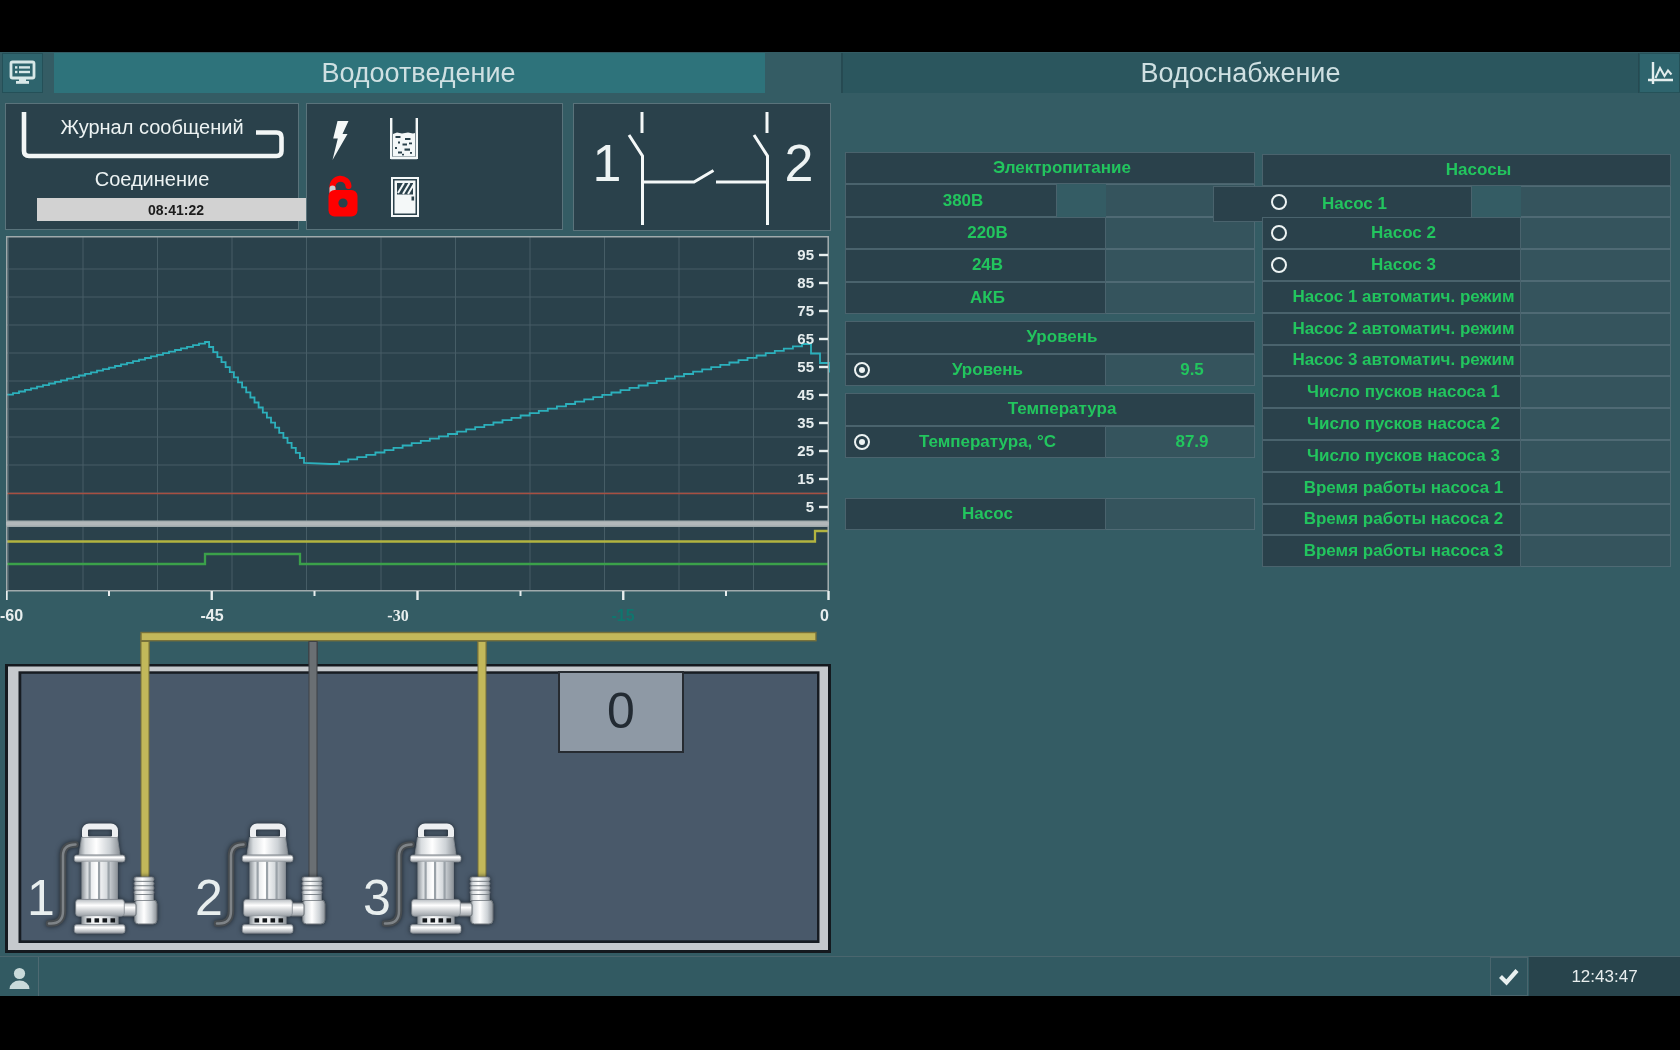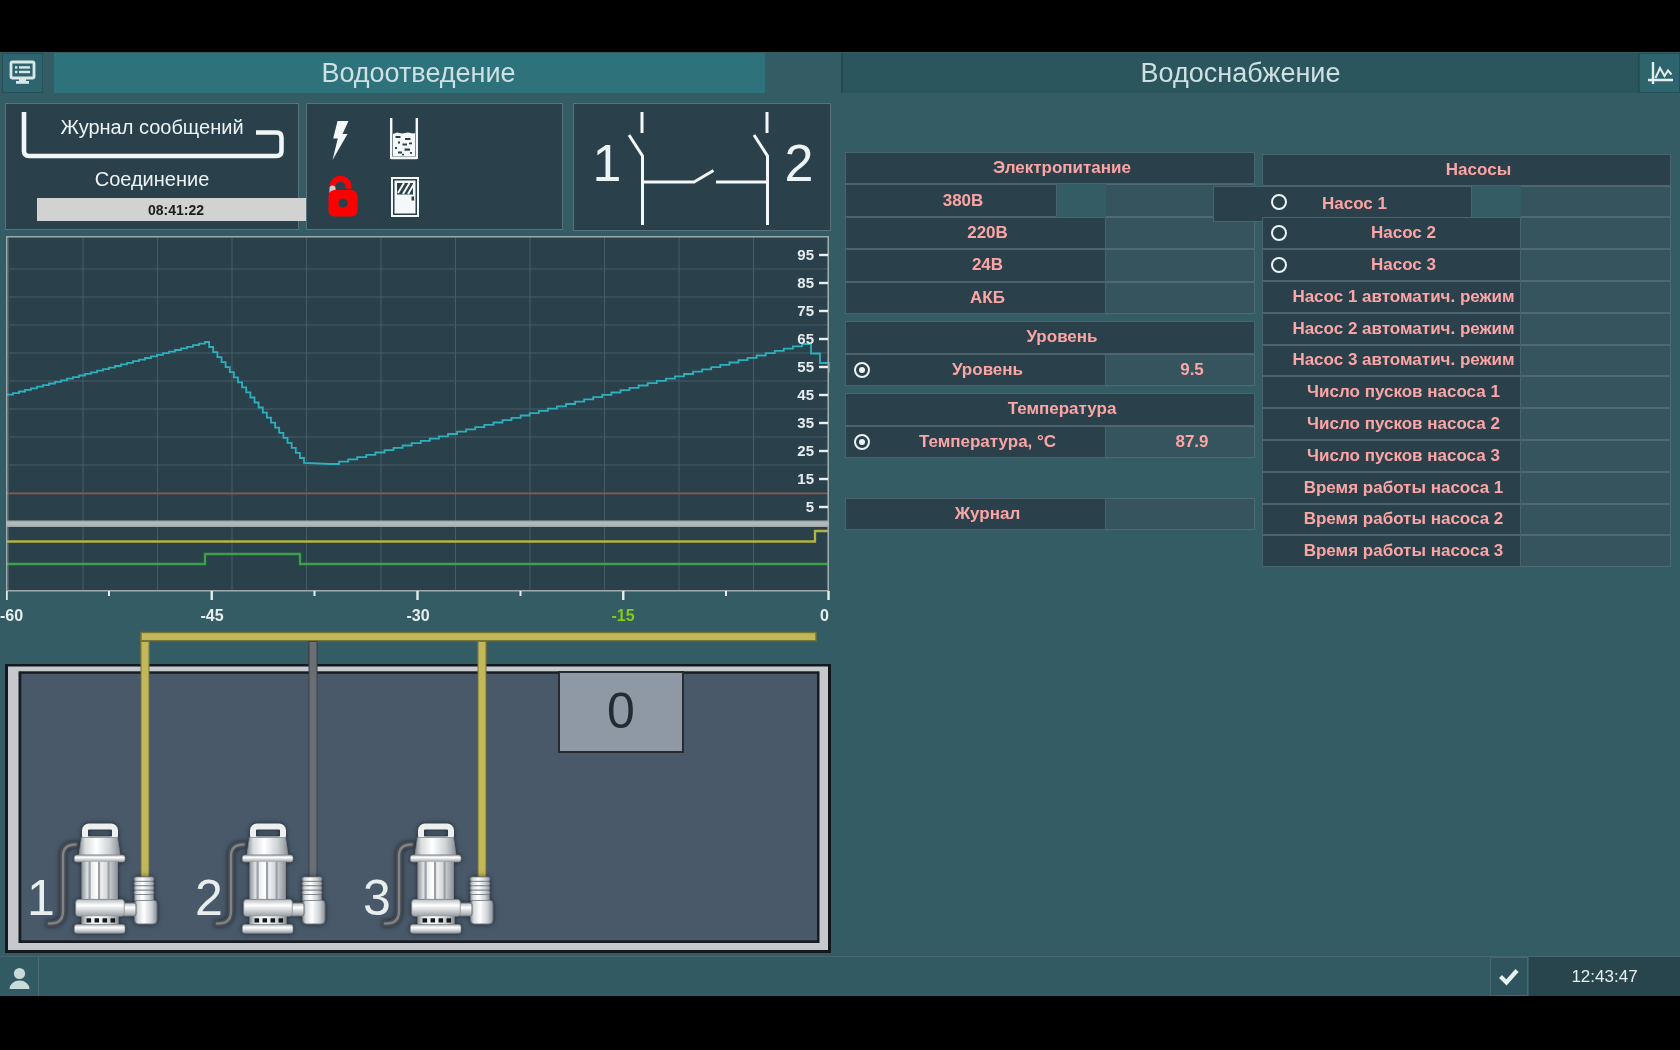--- a/index.html
+++ b/index.html
@@ -4,21 +4,21 @@
 <style>
   html,body{margin:0;padding:0;background:#000;}
   #page{text-shadow:none;position:relative;width:1680px;height:1050px;background:#000;overflow:hidden;
         font-family:"Liberation Sans",sans-serif;}
   #main{position:absolute;left:0;top:52px;width:1680px;height:944px;background:#345C64;}
   .abs{position:absolute;}
   .panel{position:absolute;background:#2A414B;border:1px solid #5A737B;box-sizing:border-box;}
   .tab{position:absolute;top:53px;height:40px;box-sizing:border-box;
        display:flex;align-items:center;justify-content:center;
        color:#CFE0E2;font-size:27px;}
-  .lbl{color:#fca5a5;font-weight:bold;font-size:17px;display:flex;align-items:center;justify-content:center;box-sizing:border-box;padding-left:24px;}
+  .lbl{color:#22c55e;font-weight:bold;font-size:17px;display:flex;align-items:center;justify-content:center;box-sizing:border-box;padding-left:24px;}
 </style>
 </head>
 <body>
 <div id="page">
  <div id="main"></div>
 
  <div class="abs" style="left:2px;top:53px;width:41px;height:40px;background:#2E646D;border:1px solid #245058;box-sizing:border-box;">
    <svg width="39" height="38" viewBox="0 0 39 38">
      <rect x="8" y="8" width="23" height="16" rx="1.5" fill="none" stroke="#D8E8E8" stroke-width="2.8"></rect>
      <rect x="12" y="12.2" width="2.4" height="2.4" fill="#D8E8E8"></rect>
@@ -122,21 +122,21 @@
     <div class="lbl abs" style="left:1106px;top:353.5px;width:149px;height:32.5px;background:#35545D;border:1px solid rgba(96,122,131,0.60);border-left:none;">9.5</div>
     <div class="abs" style="left:854px;top:361.75px;width:16px;height:16px;border-radius:50%;border:2px solid #EDF3F3;box-sizing:border-box;">
       <div style="position:absolute;left:3px;top:3px;width:6px;height:6px;border-radius:50%;background:#EDF3F3;"></div>
     </div>
  <div class="lbl abs" style="left:845px;top:393px;width:410px;height:32.5px;background:#2A414B;border:1px solid rgba(96,122,131,0.60);">Температура</div>
  <div class="lbl abs" style="left:845px;top:425.5px;width:261px;height:32.5px;background:#2A414B;border:1px solid rgba(96,122,131,0.60);">Температура, °C</div>
     <div class="lbl abs" style="left:1106px;top:425.5px;width:149px;height:32.5px;background:#35545D;border:1px solid rgba(96,122,131,0.60);border-left:none;">87.9</div>
     <div class="abs" style="left:854px;top:433.75px;width:16px;height:16px;border-radius:50%;border:2px solid #EDF3F3;box-sizing:border-box;">
       <div style="position:absolute;left:3px;top:3px;width:6px;height:6px;border-radius:50%;background:#EDF3F3;"></div>
     </div>
- <div class="lbl abs" style="left:845px;top:497.5px;width:261px;height:32.5px;background:#2A414B;border:1px solid rgba(96,122,131,0.60);">Журнал</div>
+ <div class="lbl abs" style="left:845px;top:497.5px;width:261px;height:32.5px;background:#2A414B;border:1px solid rgba(96,122,131,0.60);">Насос</div>
     <div class="lbl abs" style="left:1106px;top:497.5px;width:149px;height:32.5px;background:#35545D;border:1px solid rgba(96,122,131,0.60);border-left:none;"></div>
  <div class="lbl abs" style="left:1262px;top:153.8px;width:409px;height:31.8px;background:#2A414B;border:1px solid rgba(96,122,131,0.60);">Насосы</div>
  <div class="lbl abs" style="left:1213px;top:185.60000000000002px;width:259px;height:36px;background:#2A414B;border:1px solid rgba(96,122,131,0.60);">Насос 1</div>
     <div class="lbl abs" style="left:1521px;top:185.60000000000002px;width:150px;height:31.8px;background:#35545D;border:1px solid rgba(96,122,131,0.60);border-left:none;"></div>
     <div class="abs" style="left:1271px;top:193.50000000000003px;width:16px;height:16px;border-radius:50%;border:2px solid #EDF3F3;box-sizing:border-box;"></div>
  <div class="lbl abs" style="left:1262px;top:217.4px;width:259px;height:31.8px;background:#2A414B;border:1px solid rgba(96,122,131,0.60);">Насос 2</div>
     <div class="lbl abs" style="left:1521px;top:217.4px;width:150px;height:31.8px;background:#35545D;border:1px solid rgba(96,122,131,0.60);border-left:none;"></div>
     <div class="abs" style="left:1271px;top:225.3px;width:16px;height:16px;border-radius:50%;border:2px solid #EDF3F3;box-sizing:border-box;"></div>
  <div class="lbl abs" style="left:1262px;top:249.20000000000002px;width:259px;height:31.8px;background:#2A414B;border:1px solid rgba(96,122,131,0.60);">Насос 3</div>
     <div class="lbl abs" style="left:1521px;top:249.20000000000002px;width:150px;height:31.8px;background:#35545D;border:1px solid rgba(96,122,131,0.60);border-left:none;"></div>
@@ -228,22 +228,22 @@
       <line x1="411.5" y1="355" x2="411.5" y2="364" stroke="#E8EEEE" stroke-width="2.4"></line>
       <line x1="617.25" y1="355" x2="617.25" y2="364" stroke="#E8EEEE" stroke-width="2.4"></line>
       <line x1="822.5" y1="355" x2="822.5" y2="364" stroke="#E8EEEE" stroke-width="2.4"></line>
       <line x1="103" y1="355" x2="103" y2="360" stroke="#E8EEEE" stroke-width="2"></line>
       <line x1="308.5" y1="355" x2="308.5" y2="360" stroke="#E8EEEE" stroke-width="2"></line>
       <line x1="514.5" y1="355" x2="514.5" y2="360" stroke="#E8EEEE" stroke-width="2"></line>
       <line x1="720" y1="355" x2="720" y2="360" stroke="#E8EEEE" stroke-width="2"></line>
  </svg>
  <div class="abs" style="top:607px;left:0px;width:60px;color:#E8EEEE;font-size:16px;font-weight:bold;">-60</div>
  <div class="abs" style="top:607px;left:182px;width:60px;text-align:center;color:#E8EEEE;font-size:16px;font-weight:bold;">-45</div>
- <div class="abs" style="top:607px;left:388px;width:60px;text-align:center;color:#E8EEEE;font-size:16px;font-weight:bold;">-30</div>
- <div class="abs" style="top:607px;left:593px;width:60px;text-align:center;color:#84cc16;font-size:16px;font-weight:bold;">-15</div>
+ <div class="abs" style="top:607px;left:368px;width:60px;text-align:center;color:#E8EEEE;font-size:16px;font-weight:bold;font-family:Liberation Serif, serif;">-30</div>
+ <div class="abs" style="top:607px;left:593px;width:60px;text-align:center;color:#0f766e;font-size:16px;font-weight:bold;">-15</div>
  <div class="abs" style="top:607px;left:799px;width:30px;text-align:right;color:#E8EEEE;font-size:16px;font-weight:bold;">0</div>
 
  <svg class="abs" style="left:0;top:600px;" width="840" height="400" viewBox="0 0 840 400">
   <defs>
     <linearGradient id="gm" x1="0" y1="0" x2="1" y2="0">
       <stop offset="0" stop-color="#878E94"></stop>
           <stop offset="0.15" stop-color="#D8DCDF"></stop>
       <stop offset="0.42" stop-color="#FFFFFF"></stop>
           <stop offset="0.75" stop-color="#CDD2D6"></stop>
       <stop offset="1" stop-color="#8A9096"></stop>

